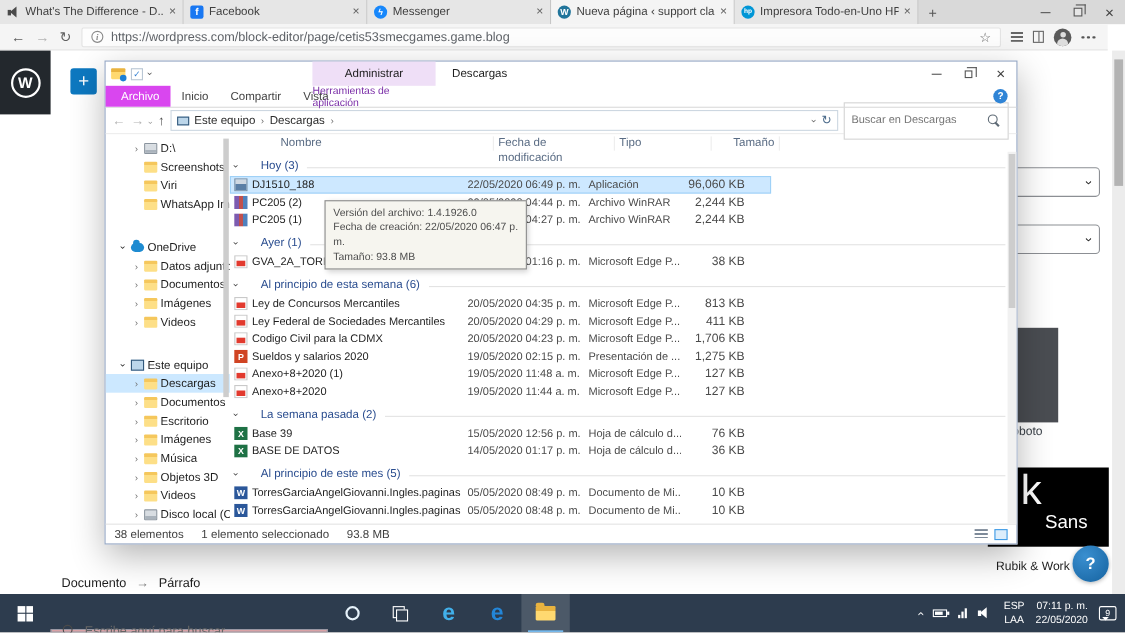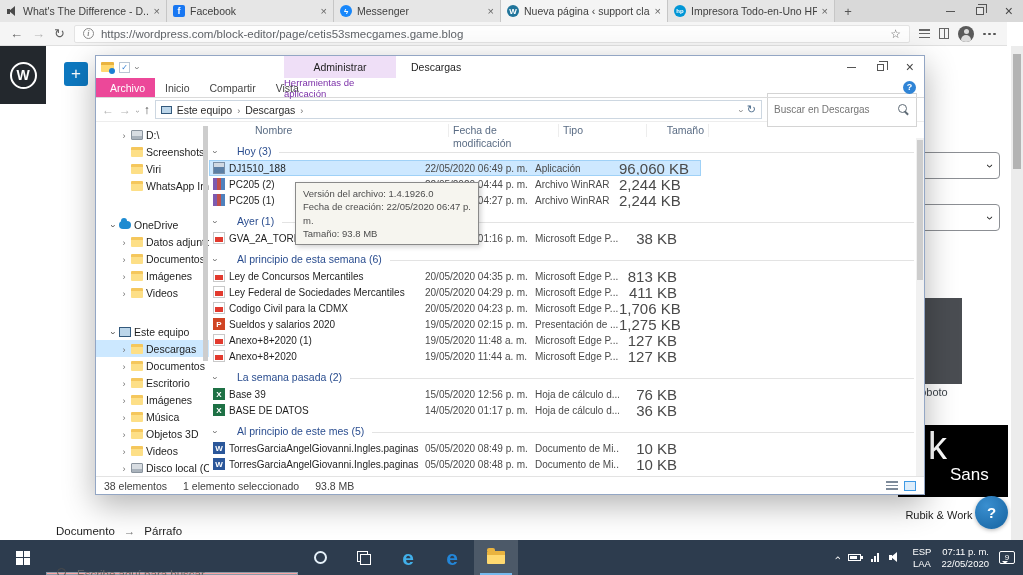--- a/index.html
+++ b/index.html
@@ -84,21 +84,21 @@
   .qat-check::before { content:"\2713"; }
   .qat-dd::before { content:"\203A"; display:inline-block; transform:rotate(90deg); font-size:9px; color:#555; }
   .ctx-hdr { position:absolute; left:188px; top:0; height:22px; width:112px; background:#efdff7; display:flex; align-items:center; justify-content:center; font-size:10.5px; color:#1e1e1e; }
   .ex-title-text { position:absolute; left:315px; top:0; height:22px; display:flex; align-items:center; color:#1e1e1e; }
   .ex-controls { margin-left:auto; display:flex; height:100%; }
   .exc { width:29px; display:flex; align-items:center; justify-content:center; }
   .exc .g-restore { width:7px; height:7px; background:#fff; }
 
   .ex-ribbon { height:20px; display:flex; align-items:stretch; border-bottom:1px solid #dadada; position:relative; flex:0 0 auto; }
   .rtab { padding:0 10px; display:flex; align-items:center; font-size:10.5px; color:#444; }
-  .rtab.accent { background:#ec4899; color:#fff;padding-left:14px; }
+  .rtab.accent { background:#d946ef; color:#fff;padding-left:14px; }
   .tool-tab { position:absolute; left:188px; width:112px; height:100%; display:flex; align-items:center; justify-content:center; color:#7b2fa8; font-size:9.5px; }
   .rib-help { margin-left:auto; align-self:center; margin-right:8px; width:13px; height:13px; border-radius:50%; background:#2f84d6; color:#fff; font-size:9px; font-weight:bold; line-height:13px; text-align:center; }
   .rib-help::before { content:"?"; }
 
   .ex-nav { height:24px; display:flex; align-items:center; gap:5px; padding:0 7px 0 6px; border-bottom:1px solid #ededed; flex:0 0 auto; }
   .nvb { font-size:12px; color:#b4b4b4; }
   .nvb.up { color:#4a4a4a; }
   .nvb.b-back::before { content:"\2190"; }
   .nvb.b-fwd::before { content:"\2192"; }
   .nvb.b-dd::before { content:"\203A"; display:inline-block; transform:rotate(90deg); font-size:8px; color:#8a8a8a; }
@@ -149,21 +149,21 @@
   .ficon { width:12px; height:12px; flex:0 0 auto; display:flex; align-items:center; justify-content:center; color:#fff; font-size:8px; font-weight:bold; }
   .ficon.i-app { background:linear-gradient(180deg,#cfd8e2 0 4px,#5b7fa6 4px); border:1px solid #7b8fa5; }
   .ficon.i-rar { background:linear-gradient(90deg,#7d5bb0 0 4px,#c0504d 4px 8px,#4f81bd 8px); }
   .ficon.i-pdf { background:#fff; border:1px solid #c9c9c9; position:relative; }
   .ficon.i-pdf::after { content:""; position:absolute; left:1px; right:1px; bottom:1px; height:5px; background:#e23a2e; }
   .ficon.i-ppt { background:#d04423; } .ficon.i-ppt::before { content:"P"; }
   .ficon.i-xls { background:#1e7145; } .ficon.i-xls::before { content:"X"; }
   .ficon.i-doc { background:#2b579a; } .ficon.i-doc::before { content:"W"; }
   .c-date { width:110px; padding-left:4px; color:#4a4a4a; font-size:10px; white-space:nowrap; overflow:hidden; }
   .c-type { width:88px; padding-left:4px; color:#4a4a4a; font-size:10px; white-space:nowrap; overflow:hidden; }
-  .c-size { width:62px; text-align:right; padding-right:4px; color:#4a4a4a; font-size:15px; white-space:nowrap; }
+  .c-size { width:62px; text-align:right; padding-right:4px; color:#4a4a4a; font-size:11px; white-space:nowrap; }
   .tooltip { position:absolute; left:86px; top:60px; width:184px; background:#f6f5ef; border:1px solid #8a8a8a; padding:4px 7px; font-size:9.5px; color:#4d4d4d; line-height:1.4; box-shadow:2px 2px 5px rgba(0,0,0,.18); z-index:5; }
   .list-scroll { position:absolute; right:0; top:16px; bottom:0; width:8px; background:#f1f1f1; }
   .ls-thumb { position:absolute; left:1px; top:2px; width:6px; height:140px; background:#cdcdcd; display:block; }
 
   .ex-status { height:18px; border-top:1px solid #e3e3e3; display:flex; align-items:center; padding:0 8px; gap:16px; color:#3f3f3f; font-size:10.5px; flex:0 0 auto; }
   .st-right { margin-left:auto; display:flex; gap:6px; align-items:center; }
   .view-ic { display:inline-block; }
   .v-list { width:12px; height:10px; background:repeating-linear-gradient(180deg,#7d8a99 0 1.5px,transparent 1.5px 3.5px); }
   .v-thumb { width:12px; height:10px; border:1px solid #7d8a99; background:linear-gradient(90deg,#b9c6d4 0 5px,transparent 5px); }
   .v-thumb.active { border-color:#3e9ae5; background:#dcedfb; }

